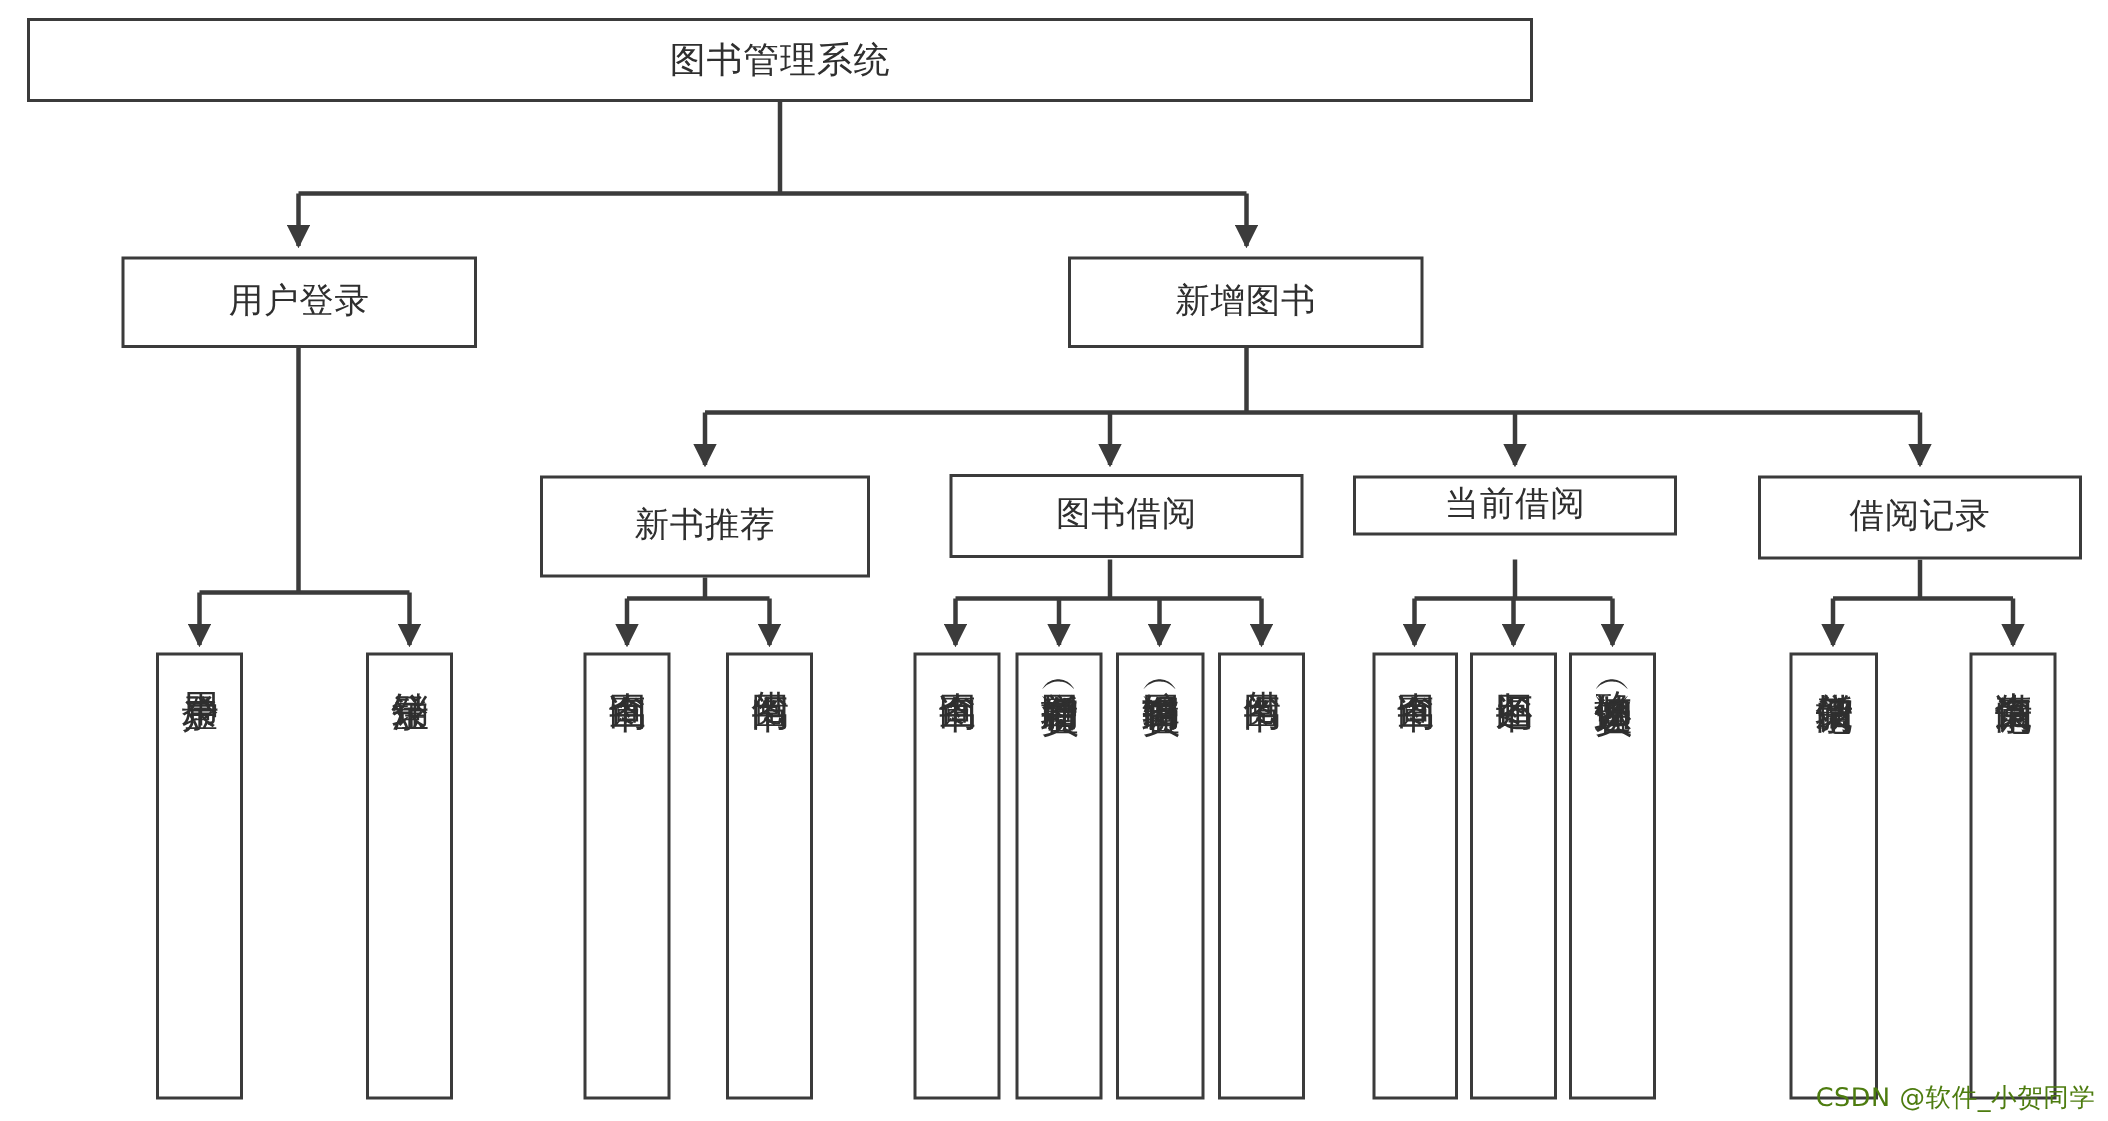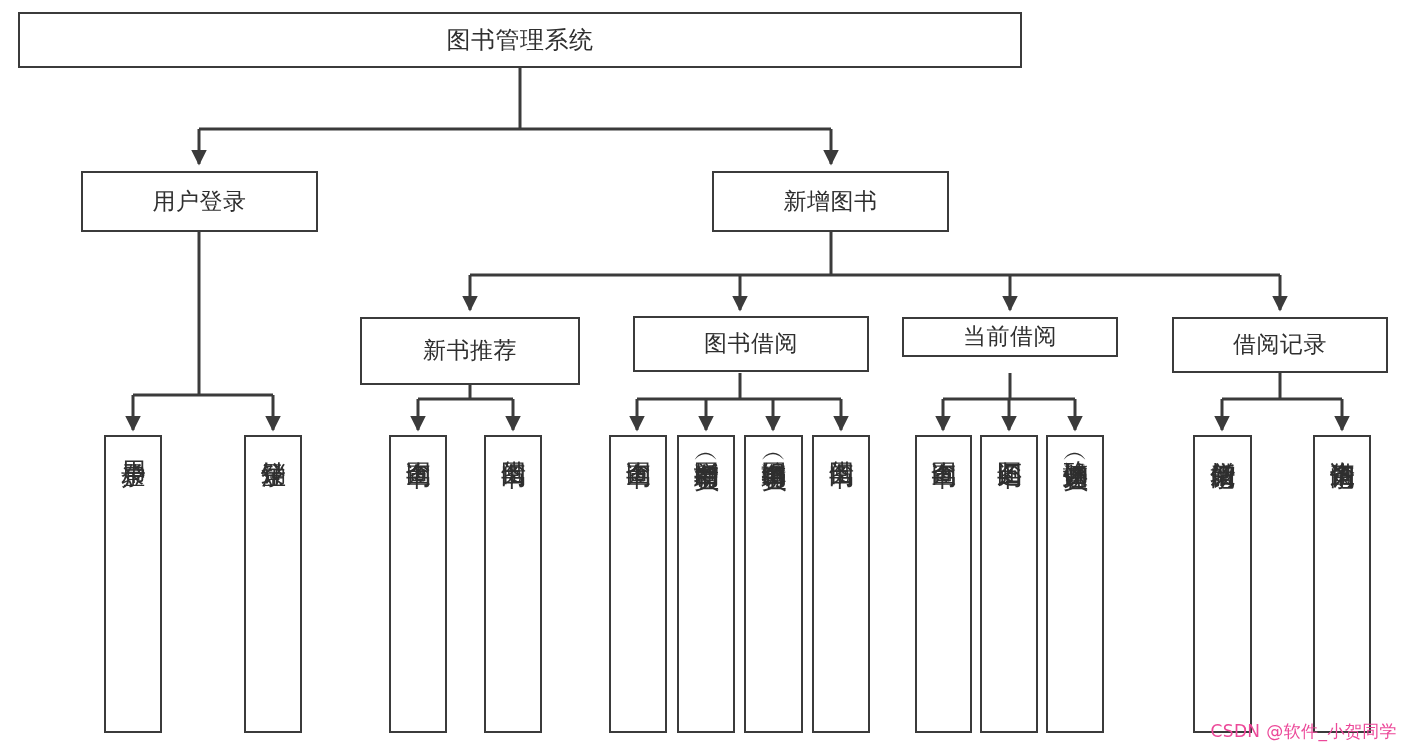--- a/index.html
+++ b/index.html
@@ -58,21 +58,21 @@
     white-space: nowrap;
   }
   #root-node .label {
     font-size: 24px;
   }
   #watermark {
     position: absolute;
     right: 8px;
     bottom: 4px;
     font-size: 17px;
-    color: #ec4899;
+    color: #4d7c0f;
     letter-spacing: 0.4px;
     white-space: nowrap;
     pointer-events: none;
   }
 </style>
 </head>
 <body>
 
 <div id="canvas">
 

